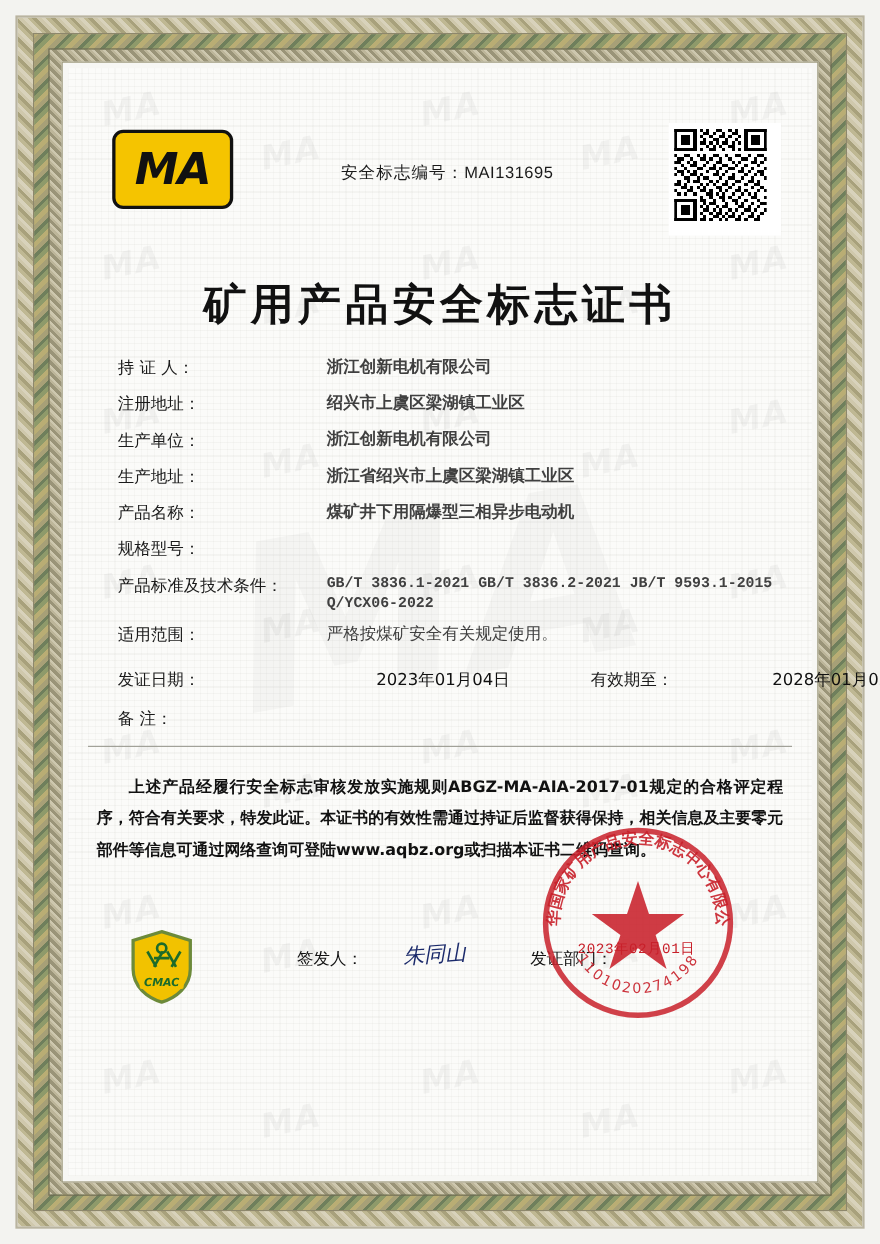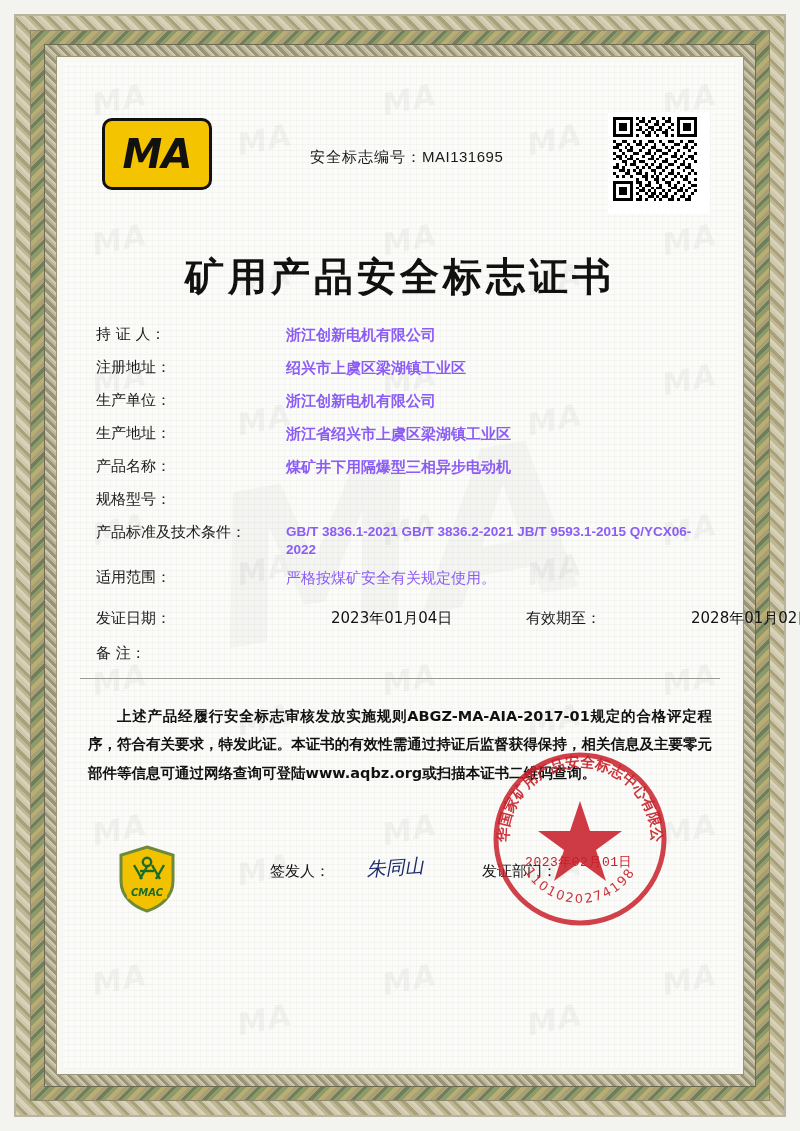--- a/index.html
+++ b/index.html
@@ -155,42 +155,42 @@
     font-family: "DejaVu Sans", "Liberation Sans", sans-serif;
     font-weight: bold;
     font-size: 39px;
     letter-spacing: 4px;
     color: #111;
   }
   
   .fields {
     position: absolute;
     top: 255px;
-    left: 26px;
+    left: 37px;
     right: 26px;
   }
   .frow {
     display: flex;
     align-items: flex-start;
     margin-bottom: 9px;
     min-height: 24px;
   }
   .flabel {
     width: 190px;
     flex: 0 0 190px;
     font-size: 15px;
     color: #1a1a1a;
     font-family: "DejaVu Sans", "Liberation Sans", sans-serif;
     white-space: nowrap;
   }
   .fvalue {
     flex: 1;
     font-size: 15px;
-    color: #8b5cf6;
-    font-family: Liberation Sans, sans-serif;
+    color: #404040;
+    font-family: Liberation Mono, monospace;
     font-weight: bold;
     line-height: 1.35;
   }
   .fvalue.thin {
     font-weight: normal;
   }
   .frow.small .fvalue { font-size: 13.5px; }
   .frow.dual {
     align-items: center;
     gap: 45px;

